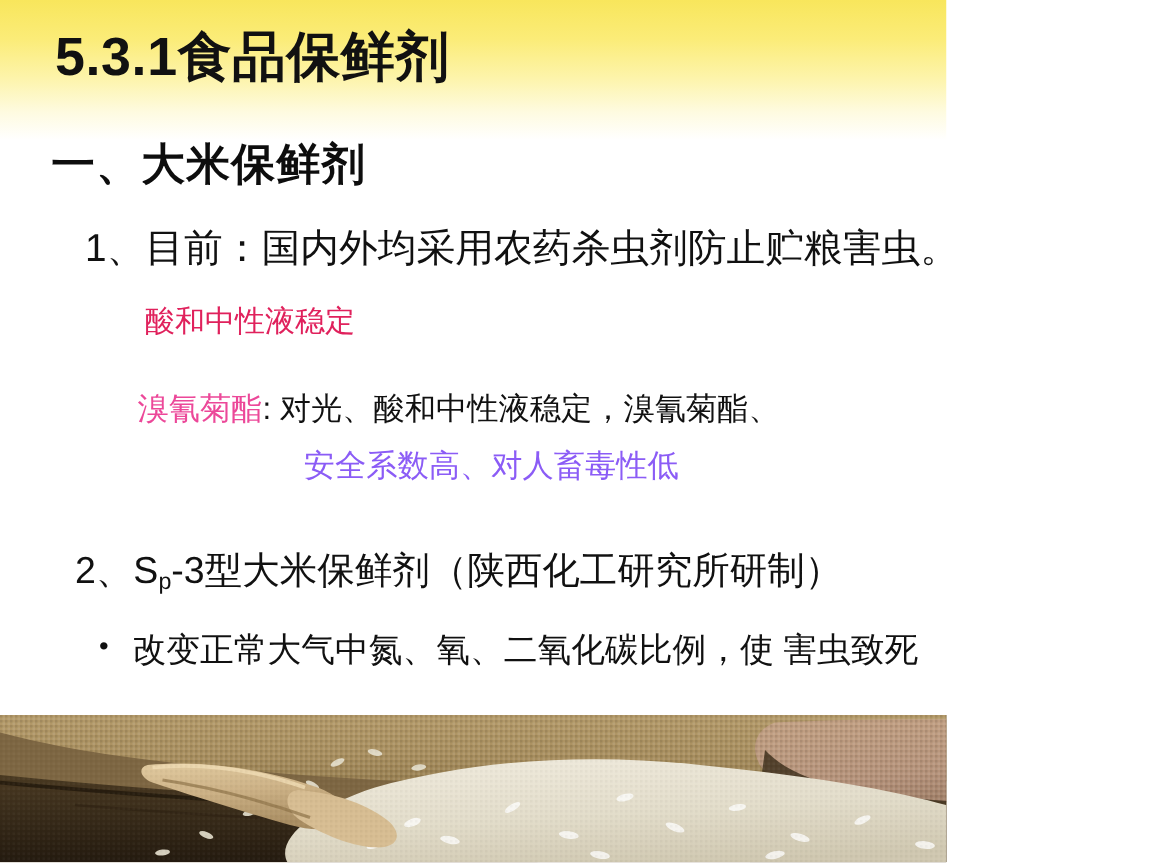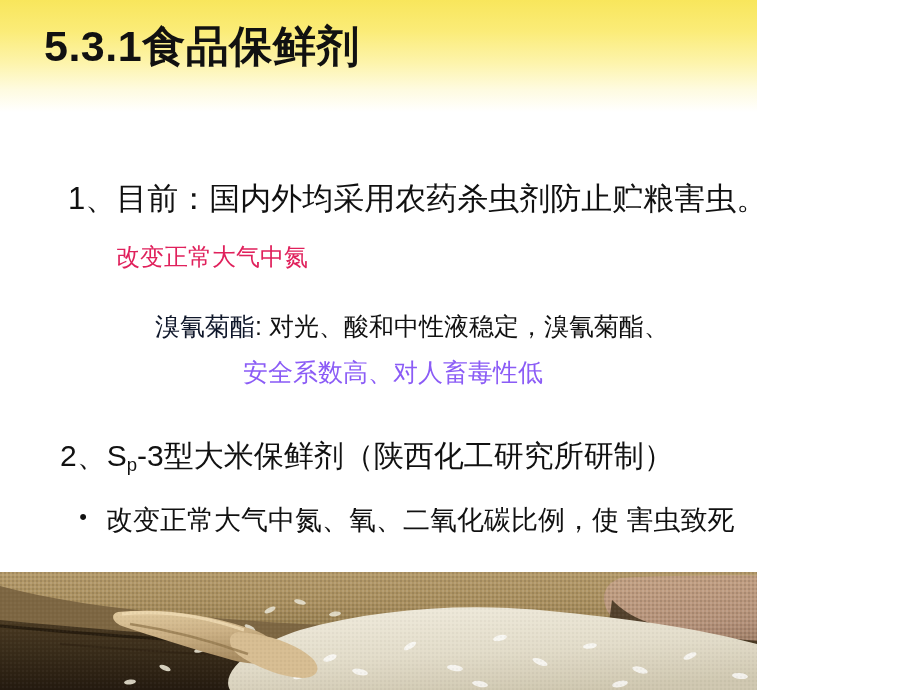--- a/index.html
+++ b/index.html
@@ -81,22 +81,21 @@
 
   .pyrethroid-line {
     position: absolute;
     left: 110px;
     top: 310px;
     font-size: 25px;
     color: #111111;
     white-space: nowrap;
   }
   .pyrethroid-line .red {
-    color: #0f172a;
-    margin-left: 45px;
+    color: #ec4899;
   }
 
   .pyrethroid-line-2 {
     position: absolute;
     left: 243px;
     top: 356px;
     font-size: 25px;
     color: #8b5cf6;
     white-space: nowrap;
   }
@@ -154,24 +153,25 @@
 </style>
 </head>
 <body>
 
 <div class="slide">
 
   <div class="header-band"></div>
 
   <div class="title">5.3.1食品保鲜剂</div>
 
+  <div class="heading-1">一、大米保鲜剂</div>
 
   <div class="line-1">1、目前：国内外均采用农药杀虫剂防止贮粮害虫。</div>
 
-  <div class="red-term-block">改变正常大气中氮</div>
+  <div class="red-term-block">酸和中性液稳定</div>
 
   <div class="pyrethroid-line">
     <span class="red">溴氰菊酯</span><span>: 对光、酸和中性液稳定，溴氰菊酯、</span>
   </div>
 
   <div class="pyrethroid-line-2">安全系数高、对人畜毒性低</div>
 
   <div class="line-2">
     <span>2、S</span><sub>p</sub><span>-3型大米保鲜剂（陕西化工研究所研制）</span>
   </div>

